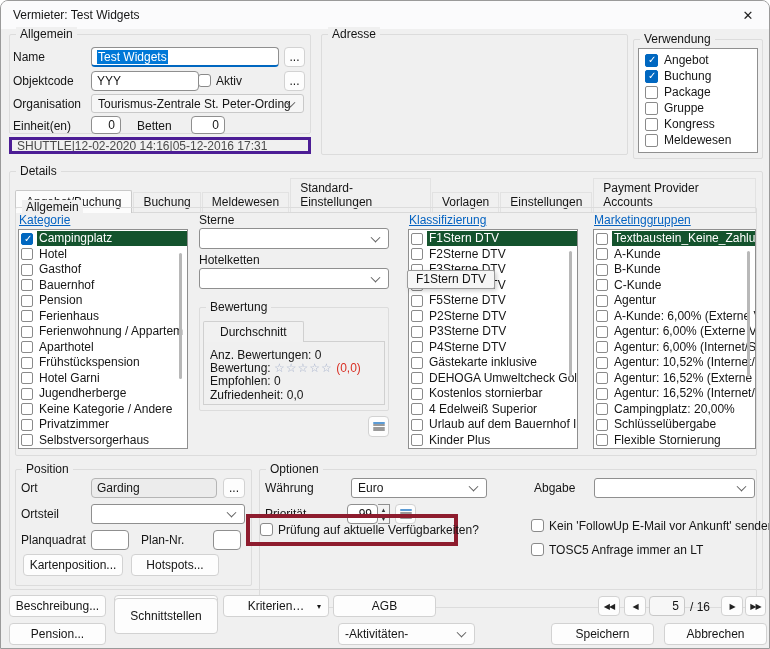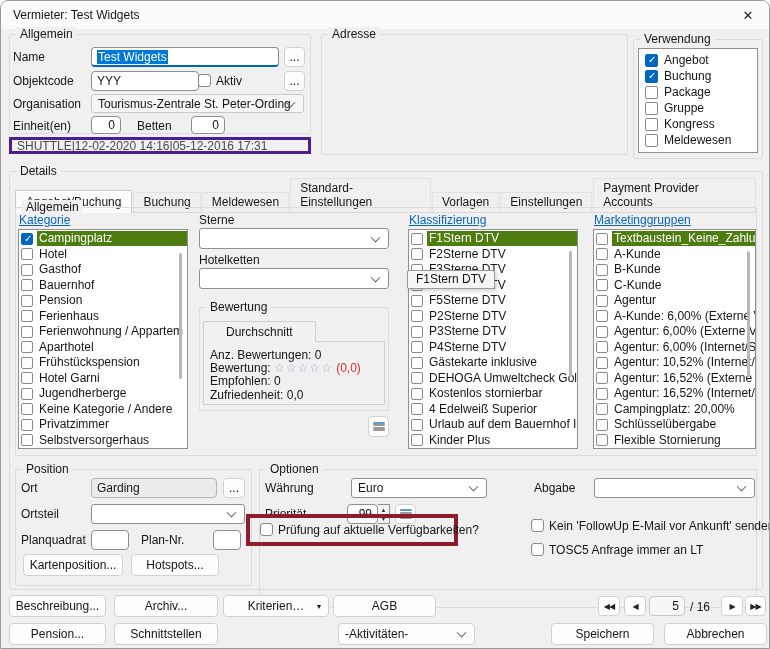--- a/index.html
+++ b/index.html
@@ -28,28 +28,28 @@
        align-items:center;justify-content:center;font-size:12px;white-space:nowrap;cursor:default;}
   .cb{width:13px;height:13px;border:1px solid #8a8a8a;border-radius:3px;background:#fff;flex:none;position:relative;}
   .cb.checked{background:#0067c0;border-color:#0067c0;}
   .cb.checked::after{content:"✓";position:absolute;left:2px;top:-1px;font-size:10px;color:#fff;}
   .cb.abs{position:absolute;}
   .link{position:absolute;color:#0563c1;text-decoration:underline;white-space:nowrap;}
   .list{position:absolute;background:#fff;border:1px solid #8f8f8f;overflow:hidden;padding-top:1px;}
   .li{height:15.5px;display:flex;align-items:center;padding-left:2px;gap:4px;white-space:nowrap;overflow:hidden;}
   .li .cb{width:12px;height:12px;border-radius:2px;}
   .li .txt{flex:1 1 auto;padding:0 2px;line-height:15px;}
-  .li.selected .txt{background:#4d7c0f;color:#fff;}
+  .li.selected .txt{background:#14532d;color:#fff;}
   .vthumb{position:absolute;width:3px;border-radius:2px;background:#b8b8b8;}
   .tabs{position:absolute;display:flex;align-items:flex-end;border-bottom:1px solid #d9d9d9;}
   .tab{padding:2px 9px 3px;border:1px solid #e2e2e2;border-bottom:none;background:#f0f0f0;margin-right:1px;}
   .tab .txt{pointer-events:none;}
   .tab.active{background:#fcfcfc;border-color:#c9c9c9;padding:4px 10px;margin-bottom:-1px;border-radius:2px 2px 0 0;}
   .minitab{position:absolute;background:#f1f1f1;border:1px solid #d0d0d0;border-bottom:none;
-           padding:3px 22px;border-radius:2px 2px 0 0;z-index:2;}
+           padding:3px 16px;border-radius:2px 2px 0 0;z-index:2;}
   .panel{position:absolute;border:1px solid #d0d0d0;background:#f0f0f0;padding:7px 6px 0;line-height:13.2px;}
   .tooltip{position:absolute;background:#f6f6f6;border:1px solid #9a9a9a;border-radius:2px;
            padding:1px 8px 2px;box-shadow:2px 2px 4px rgba(0,0,0,.18);z-index:6;white-space:nowrap;}
   .red-box{position:absolute;border:4px solid #8e1c2e;z-index:5;}
   .stars{color:#a7b2cc;letter-spacing:1px;}
   .score{color:#d93025;}
   .lines-icon{width:12px;height:10px;display:flex;flex-direction:column;justify-content:space-between;}
   .lines-icon b{height:2px;border-radius:1px;background:#9a9a9a;}
   .lines-icon b:first-child{background:#5b9bd5;}
   .spin{position:absolute;display:flex;flex-direction:column;border:1px solid #8f8f8f;border-left:none;background:#f3f3f3;}
@@ -460,21 +460,21 @@
   <div class="btn navbtn" style="left:597px;top:595px;width:22px;height:20px">◀◀</div>
   <div class="btn navbtn" style="left:623px;top:595px;width:22px;height:20px">◀</div>
   <div class="tbx num" style="left:648px;top:595px;width:36px;height:20px;background:#f7f7f7;border-color:#c8c8c8">
     <span>5</span>
   </div>
   <span class="slash" style="left:689px;top:599px">/ 16</span>
   <div class="btn navbtn" style="left:720px;top:595px;width:22px;height:20px">▶</div>
   <div class="btn navbtn" style="left:744px;top:595px;width:21px;height:20px">▶▶</div>
 
   <div class="btn" style="left:8px;top:622px;width:97px;height:22px">Pension...</div>
-  <div class="btn" style="left:113px;top:622px;width:104px;height:22px">Schnittstellen</div>
+  <div class="btn" style="left:113px;top:597px;width:104px;height:36px">Schnittstellen</div>
   <div class="combo" style="left:337px;top:622px;width:137px;height:22px;background:#fdfdfd;border-color:#d2d2d2;border-radius:4px">
     <span>-Aktivitäten-</span>
     <i class="chev"></i>
   </div>
   <div class="btn" style="left:550px;top:622px;width:103px;height:22px">Speichern</div>
   <div class="btn" style="left:663px;top:622px;width:103px;height:22px">Abbrechen</div>
 
 </div>
 
 </body></html>

